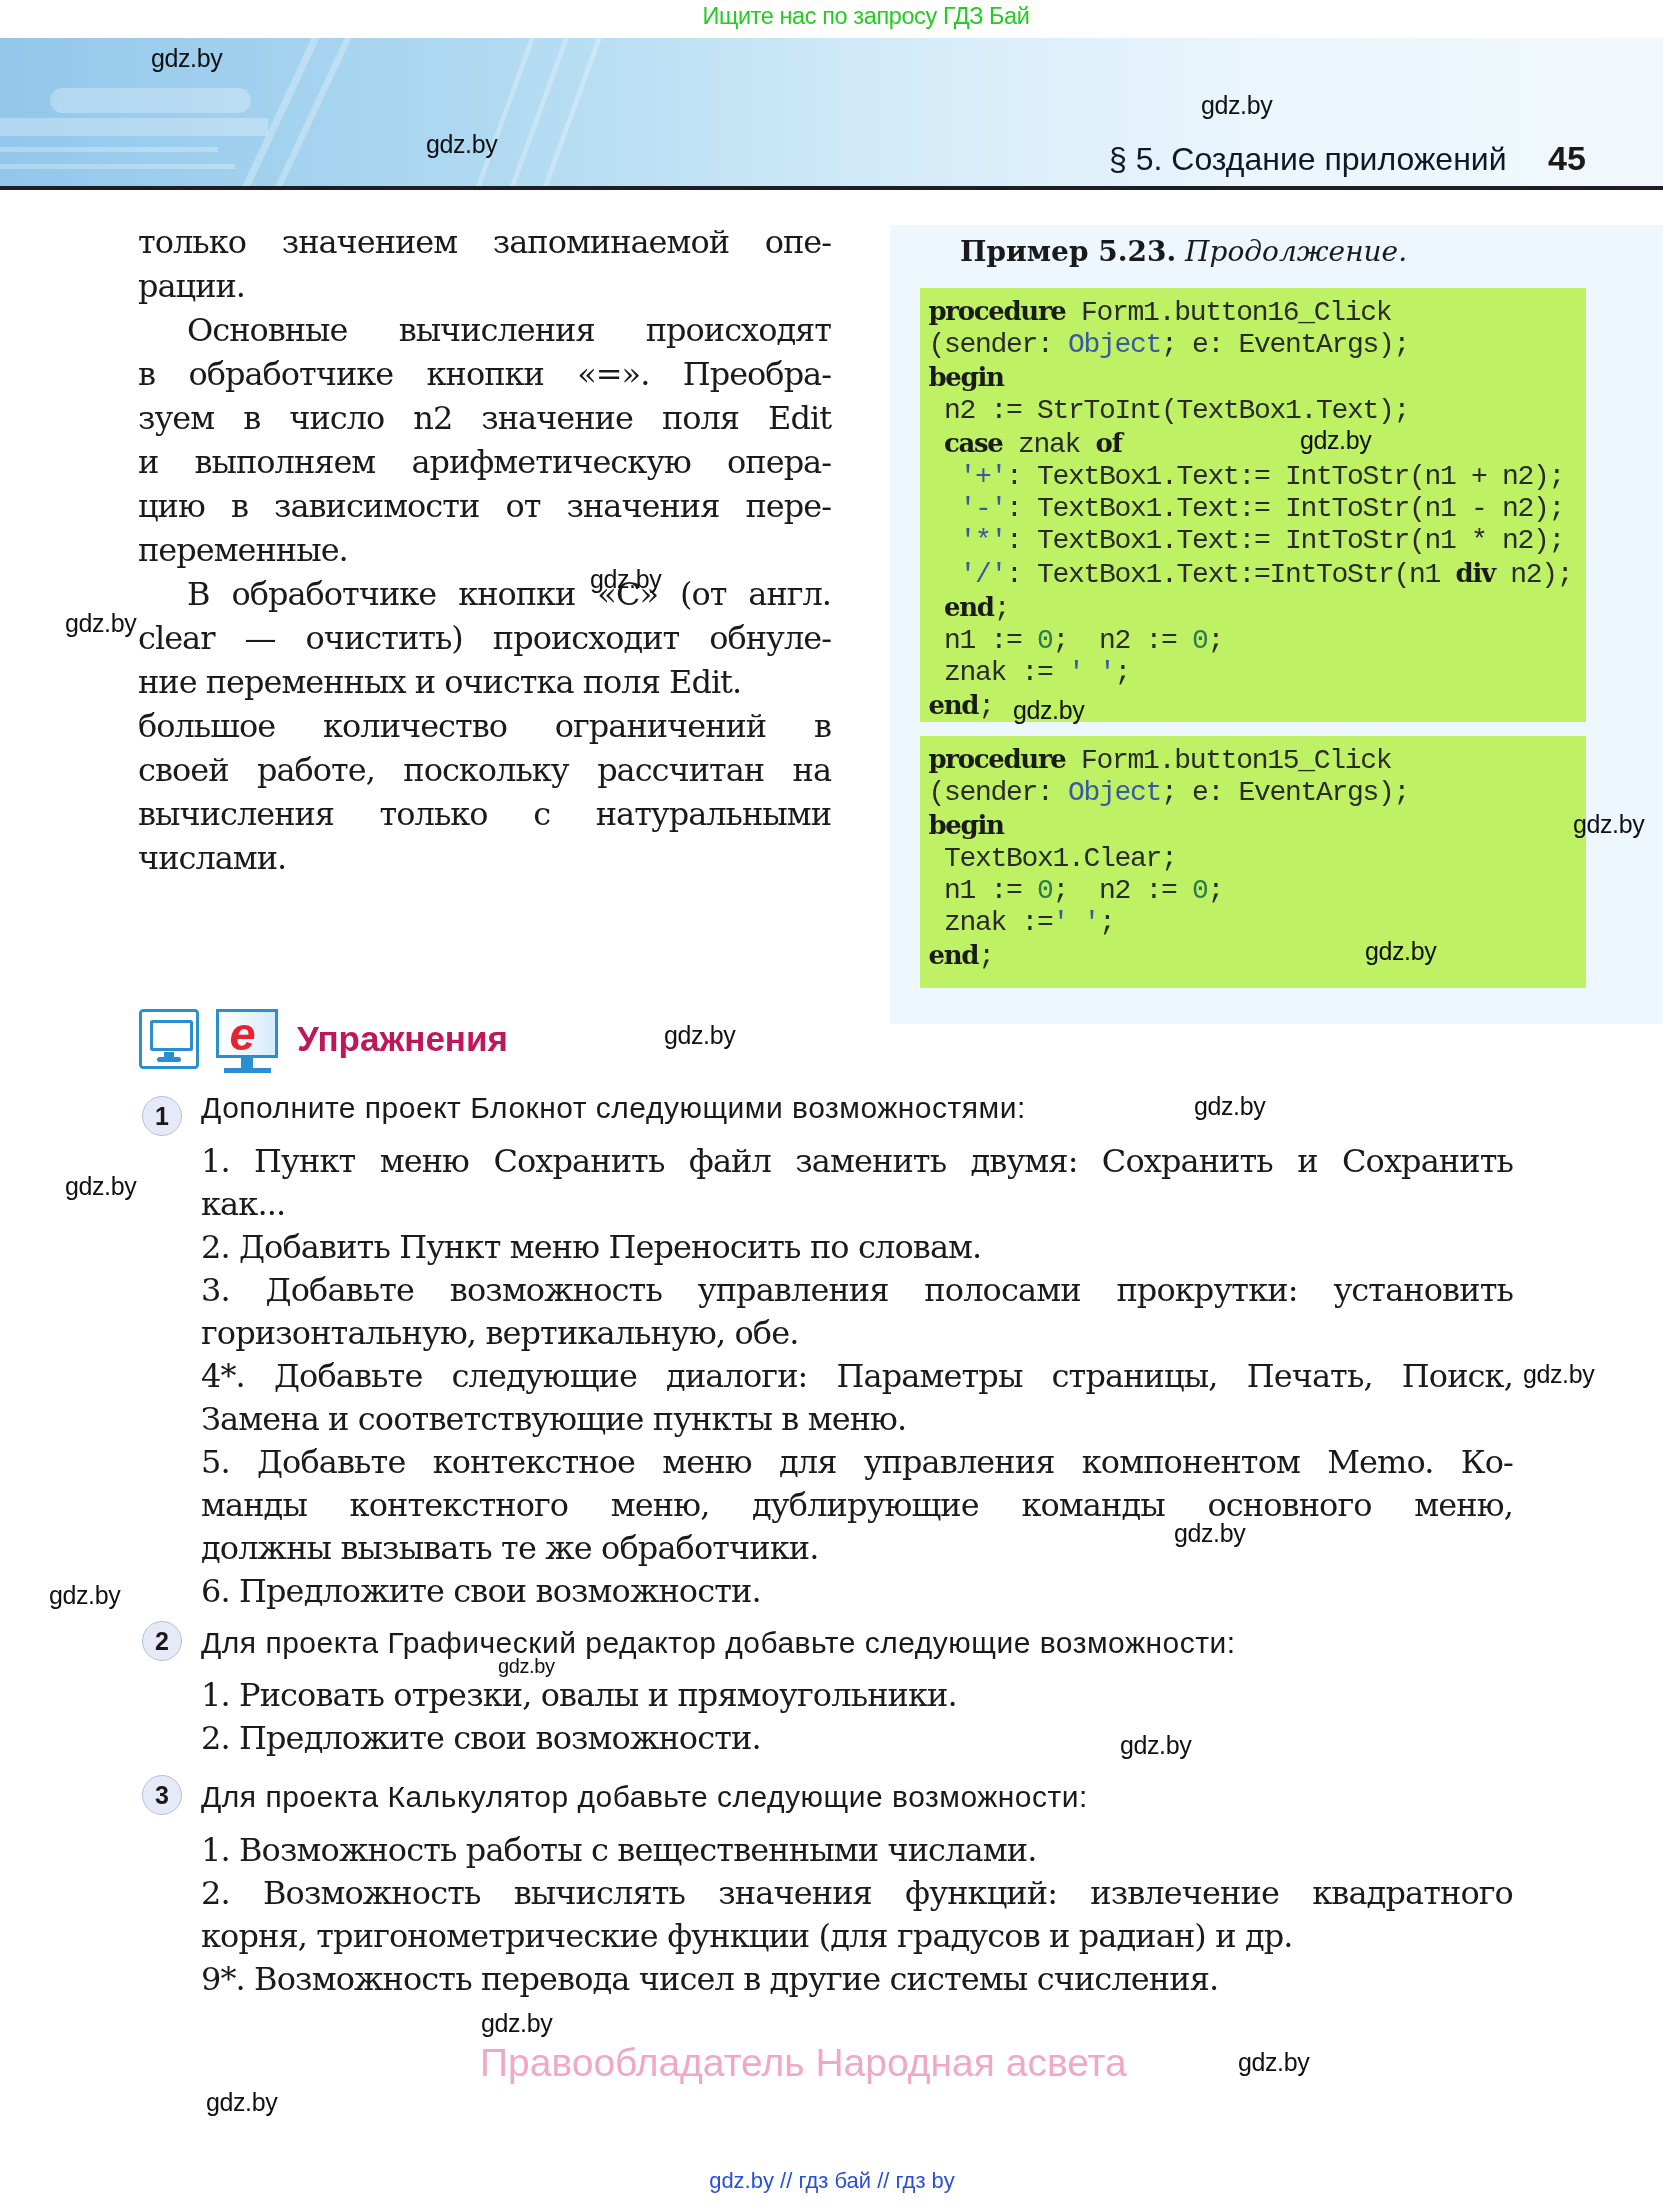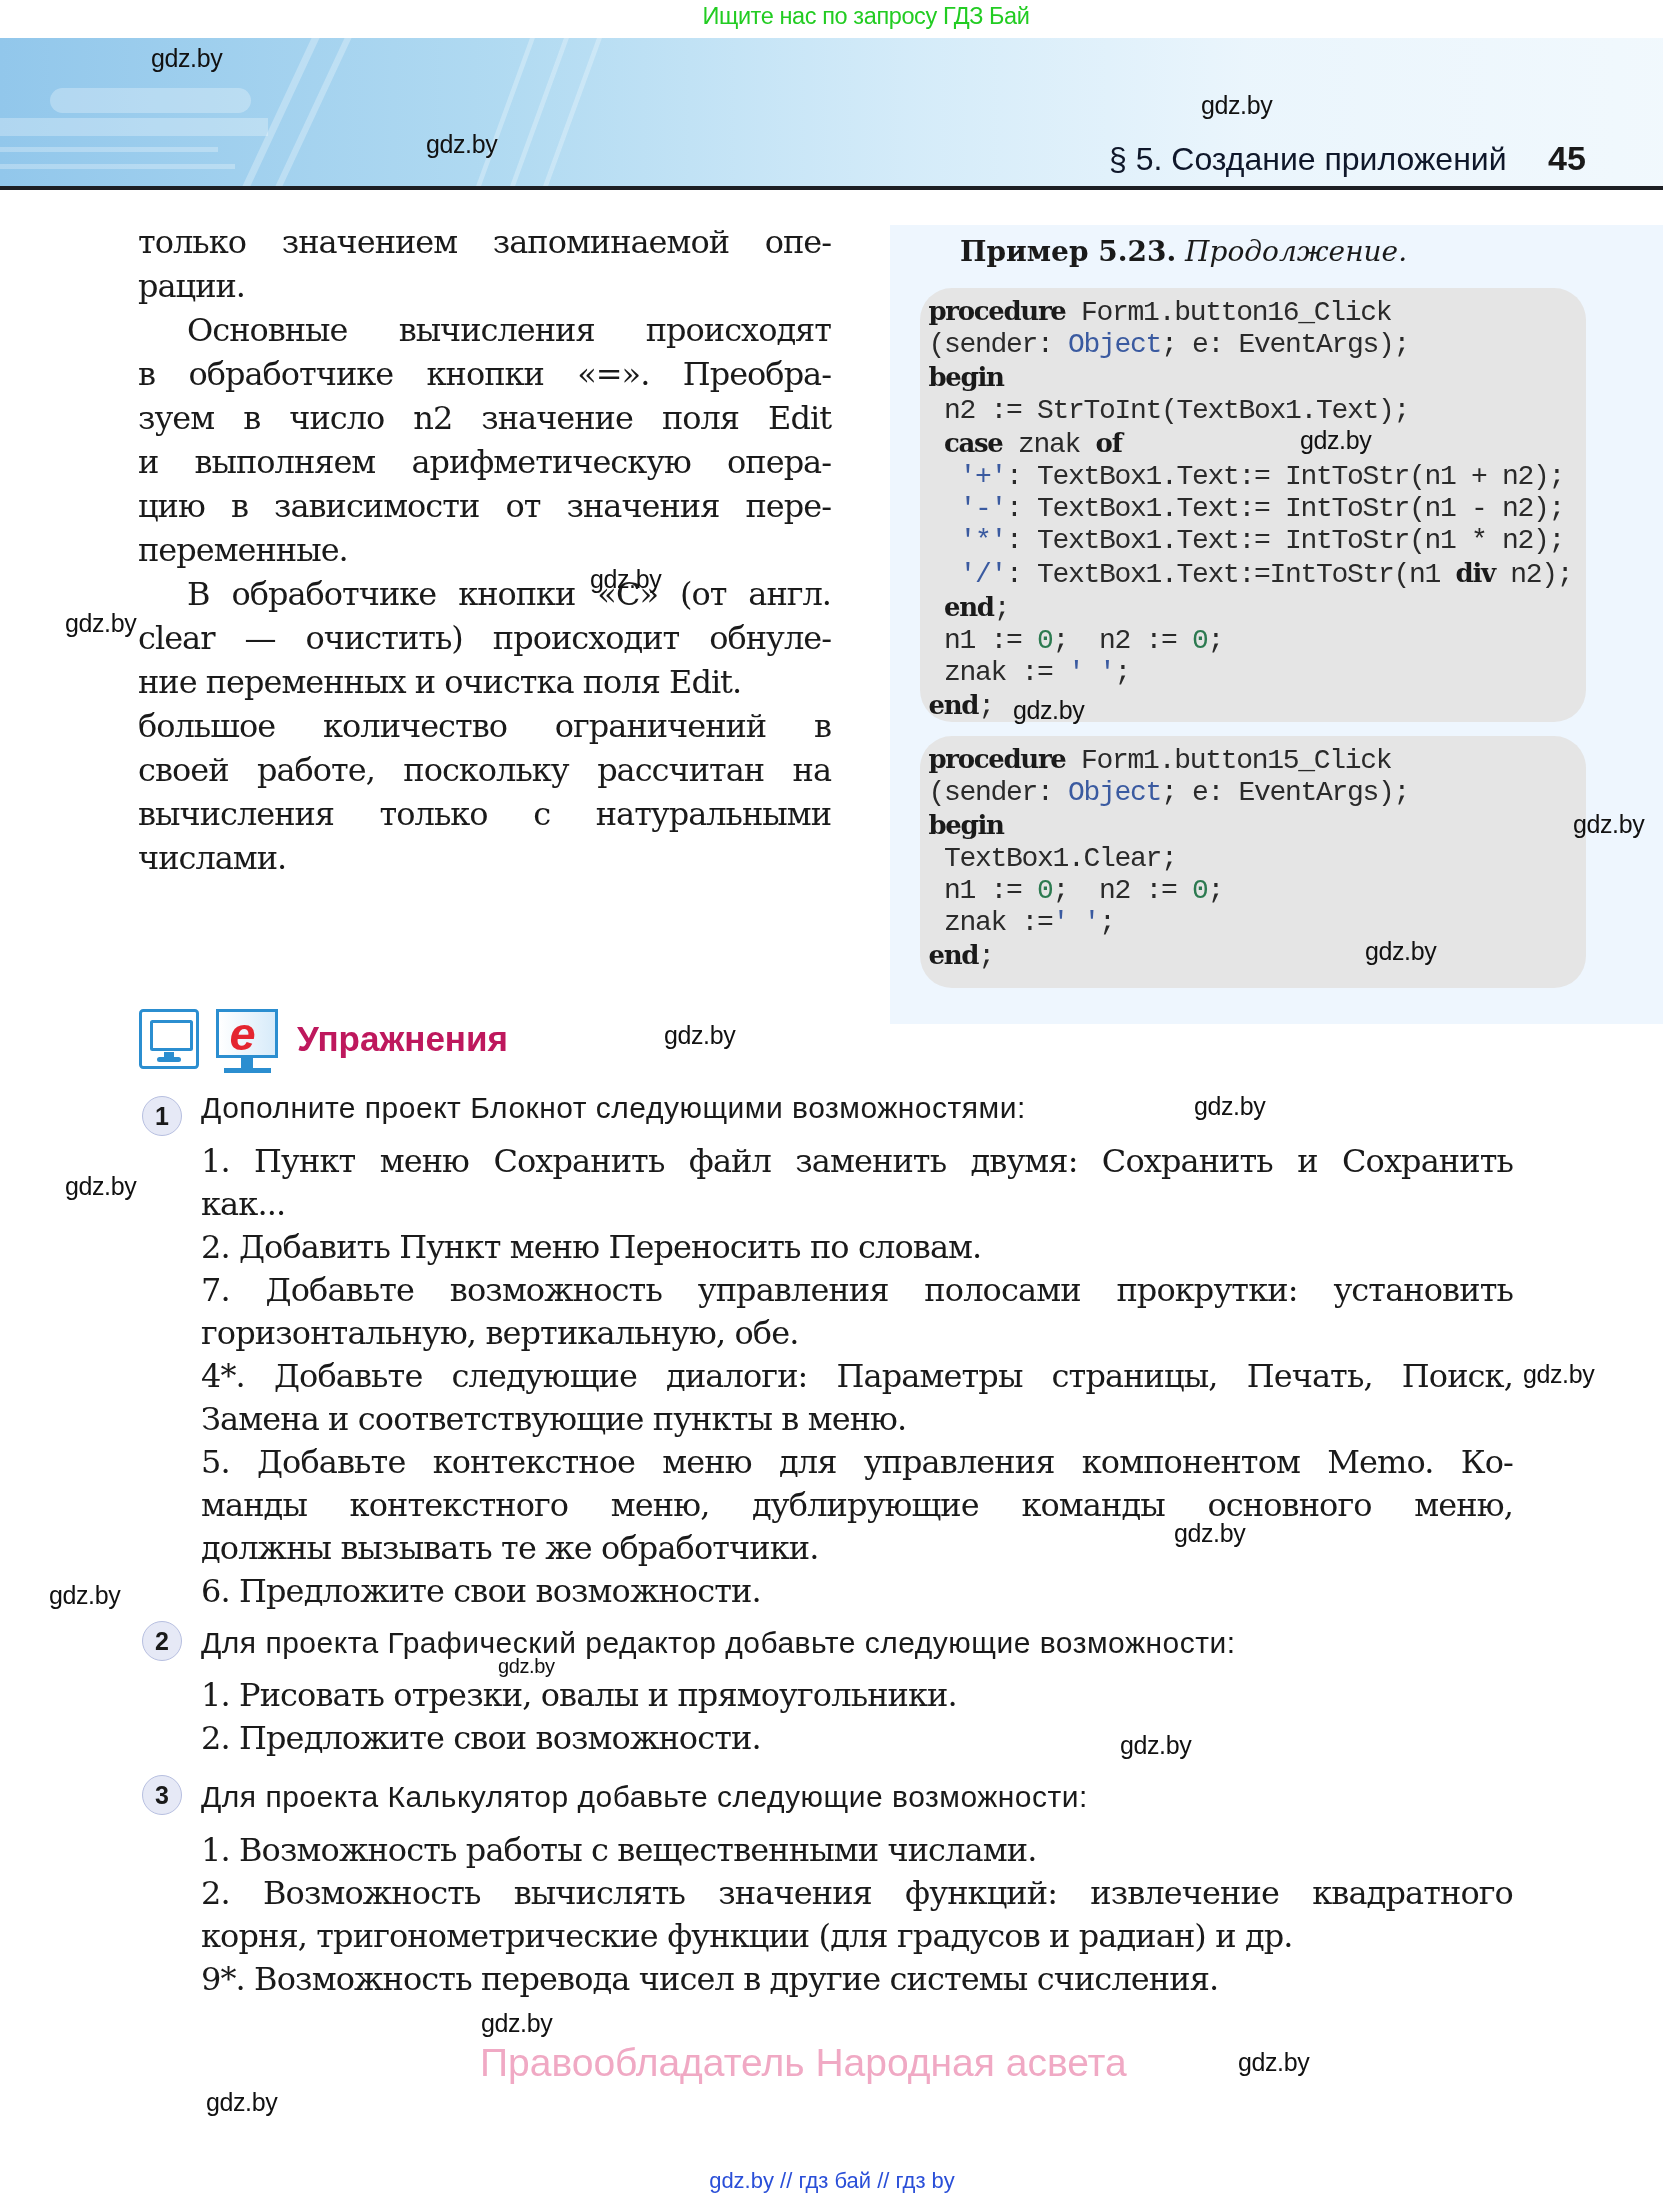--- a/index.html
+++ b/index.html
@@ -42,21 +42,21 @@
   }
   .left-col .line { display: block; text-align: justify; text-align-last: justify; }
   .left-col .line.last { text-align-last: left; }
 
   .example-panel { left: 890px; top: 225px; width: 773px; height: 799px; background: #eef6fe; }
   .example-title {
     left: 960px; top: 235px; font-size: 28px; font-family: "DejaVu Serif", serif;
   }
   .example-title b { font-weight: bold; }
   .example-title i { font-style: italic; }
-  .code-box { background: #e5e5e5; border-radius: 32px; }
+  .code-box { background: #bef264; }
   .code-box-1 { left: 920px; top: 288px; width: 666px; height: 434px; }
   .code-box-2 { left: 920px; top: 736px; width: 666px; height: 252px; }
   .code {
     position: absolute; left: 8.4px; top: 6.7px;
     font-family: "Liberation Mono", monospace; font-size: 28px; line-height: 32px;
     color: #2a2a2a; white-space: pre; letter-spacing: -1.3px;
   }
   .code .kw { font-family: "DejaVu Serif", serif; font-weight: bold; color: #1a1a1a; letter-spacing: -1.3px; font-size: 26px; }
   .code .typ { color: #3a5aa0; }
   .code .str { color: #3a5aa0; }
@@ -175,21 +175,21 @@
   </div>
 </div>
 <div class="abs ex-heading">Упражнения</div>
 
 <div class="badge" style="left:142px;top:1096px;">1</div>
 <div class="task-intro" style="top:1091px;">Дополните проект Блокнот следующими возможностями:</div>
 <div class="task-items" style="top:1140px;">
   <span class="line">1. Пункт меню Сохранить файл заменить двумя: Сохранить и Сохранить</span>
   <span class="line last">как...</span>
   <span class="line last">2. Добавить Пункт меню Переносить по словам.</span>
-  <span class="line">7. Добавьте возможность управления полосами прокрутки: установить</span>
+  <span class="line">3. Добавьте возможность управления полосами прокрутки: установить</span>
   <span class="line last">горизонтальную, вертикальную, обе.</span>
   <span class="line">4*. Добавьте следующие диалоги: Параметры страницы, Печать, Поиск,</span>
   <span class="line last">Замена и соответствующие пункты в меню.</span>
   <span class="line">5. Добавьте контекстное меню для управления компонентом Memo. Ко-</span>
   <span class="line">манды контекстного меню, дублирующие команды основного меню,</span>
   <span class="line last">должны вызывать те же обработчики.</span>
   <span class="line last">6. Предложите свои возможности.</span>
 </div>
 
 <div class="badge" style="left:142px;top:1621px;">2</div>

